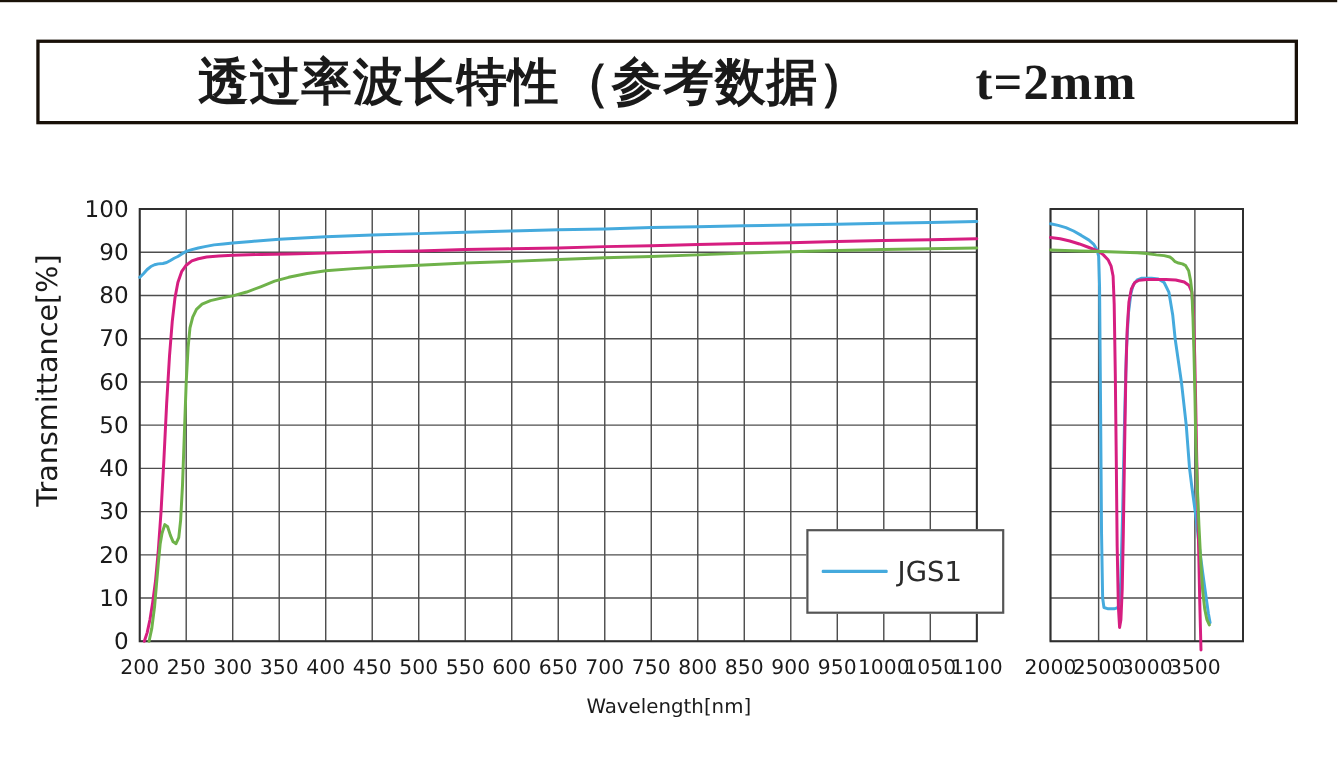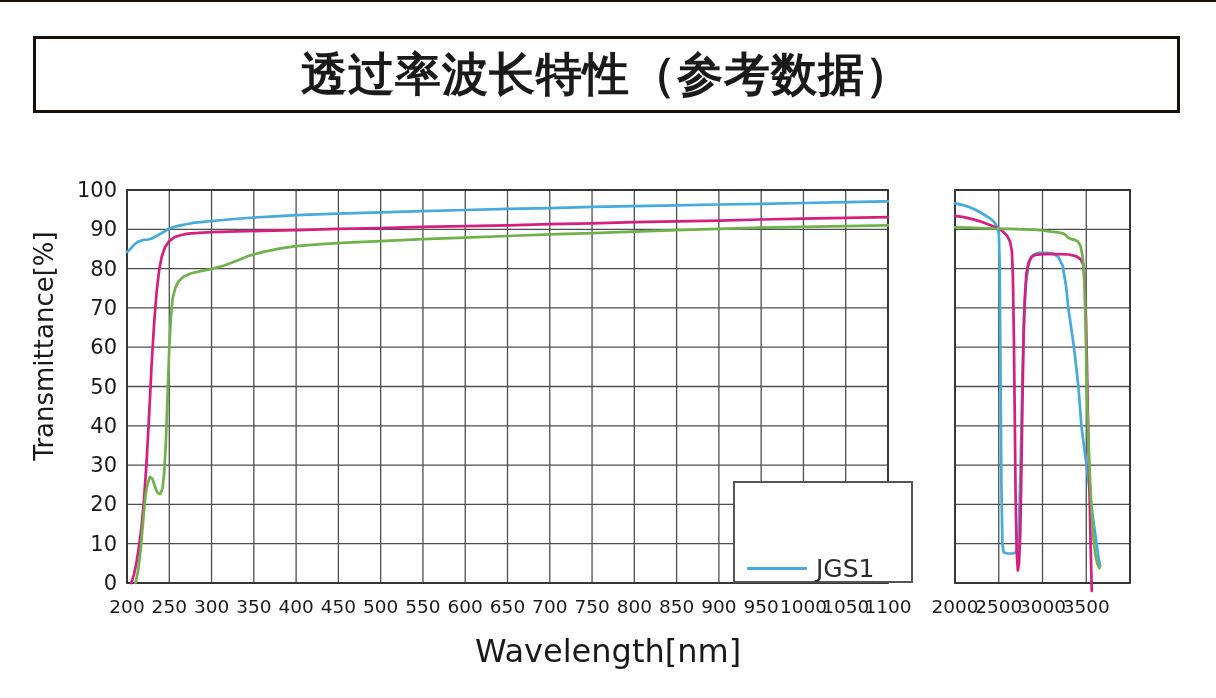--- a/index.html
+++ b/index.html
@@ -6,36 +6,37 @@
   #stage{position:relative;width:1216px;height:698px;background:#fff;overflow:hidden;
          font-family:"DejaVu Sans","Liberation Sans",sans-serif;color:#1a1a1a;}
   #top-rule{position:absolute;left:0;top:0;width:1216px;height:2px;background:#1a1208;}
   #title-box{position:absolute;left:33px;top:36px;width:1141px;height:71px;border:3px solid #181008;
              display:flex;align-items:center;justify-content:center;gap:96px;}
   .title-text{font-size:46px;font-weight:600;letter-spacing:1px;white-space:nowrap;font-family:Liberation Serif, serif;}
   #chart-wrap{position:absolute;left:0;top:0;width:1216px;height:698px;}
   svg{position:absolute;left:0;top:0;}
   #ylabel{position:absolute;left:-156px;top:331px;width:400px;text-align:center;
           font-size:26px;transform:rotate(-90deg);}
-  #xlabel{position:absolute;left:0;top:632px;width:1216px;text-align:center;font-size:32px;}
-  #legend{position:absolute;left:733px;top:481px;width:180px;height:102px;background:#fff;
+  #xlabel{position:absolute;left:0;top:632px;width:1216px;text-align:center;font-size:18px;}
+  #legend{position:absolute;left:733px;top:481px;width:180px;height:77px;background:#fff;
           border:2px solid #555;box-sizing:border-box;display:flex;flex-direction:column;
-          justify-content:flex-end;gap:3px;padding-left:12px;}
+          justify-content:center;gap:3px;padding-left:12px;}
   .legend-row{display:flex;align-items:center;gap:9px;height:26px;}
   .legend-line{display:inline-block;width:60px;height:3px;border-radius:1px;}
   .legend-label{font-size:25px;color:#2b2b2b;line-height:1;}
 </style>
 </head>
 <body>
 
 <div id="stage">
   <div id="top-rule"></div>
 
   <div id="title-box">
     <span class="title-text">透过率波长特性（参考数据）</span>
+    <span class="title-text">t=2mm</span>
   </div>
 
   <div id="chart-wrap">
     <svg id="plot" width="1216" height="698" viewBox="0 0 1216 698">
         <g>
           <line x1="127" y1="190" x2="127" y2="583" stroke="#4e4e4e" stroke-width="1.3"></line>
           <line x1="169.27777777777777" y1="190" x2="169.27777777777777" y2="583" stroke="#4e4e4e" stroke-width="1.3"></line>
           <line x1="211.55555555555554" y1="190" x2="211.55555555555554" y2="583" stroke="#4e4e4e" stroke-width="1.3"></line>
           <line x1="253.83333333333331" y1="190" x2="253.83333333333331" y2="583" stroke="#4e4e4e" stroke-width="1.3"></line>
           <line x1="296.1111111111111" y1="190" x2="296.1111111111111" y2="583" stroke="#4e4e4e" stroke-width="1.3"></line>

